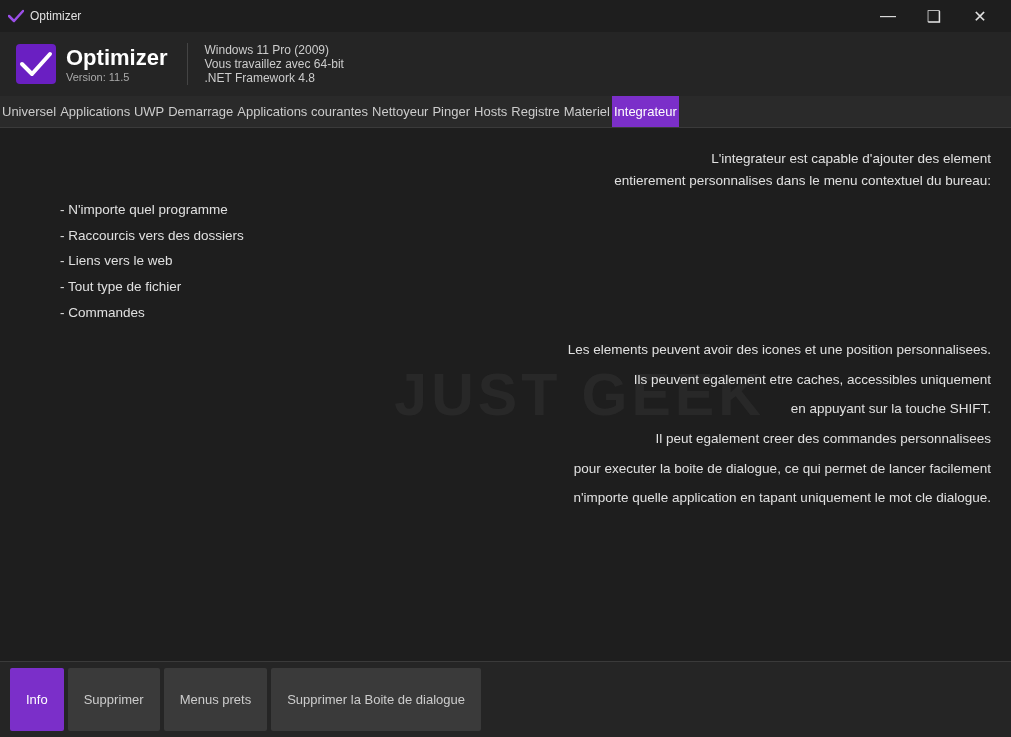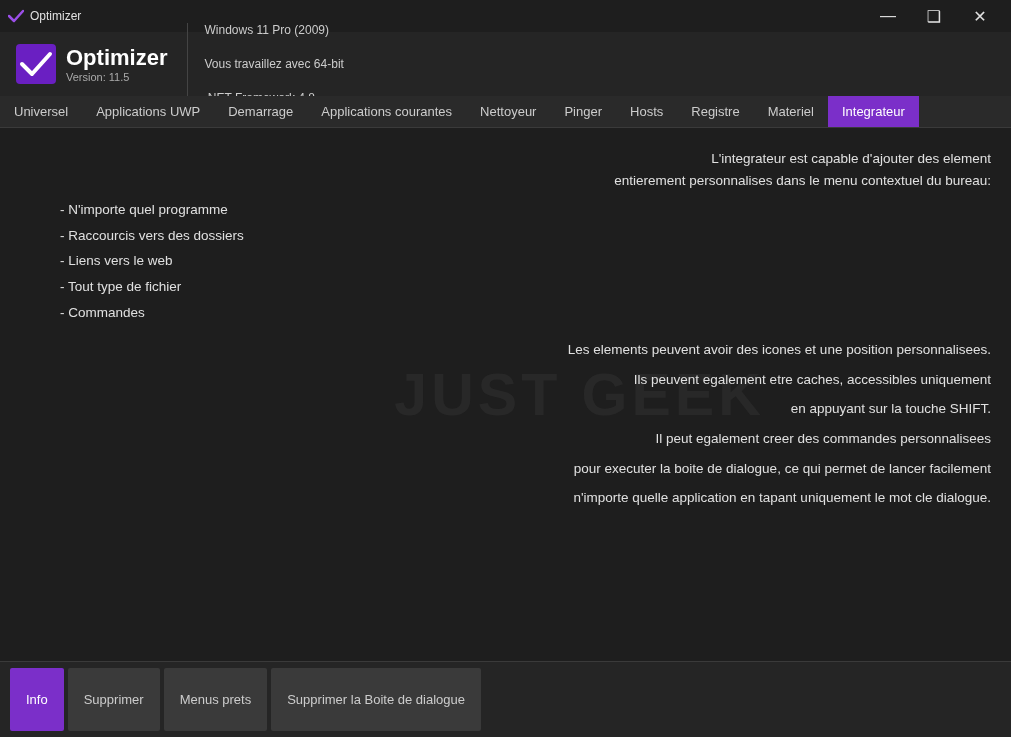--- a/index.html
+++ b/index.html
@@ -102,33 +102,32 @@
       color: #aaa;
     }
 
     .header-info {
       display: flex;
       flex-direction: column;
       font-size: 12px;
       color: #cccccc;
       border-left: 1px solid #444;
       padding-left: 16px;
-      gap: 20px;
     }
 
     
     .navbar {
       display: flex;
       background: #2a2a2a;
       flex-shrink: 0;
       border-bottom: 1px solid #3a3a3a;
     }
 
     .nav-item {
-      padding: 8px 14px;
+      padding: 8px 2px;
       font-size: 13px;
       color: #cccccc;
       cursor: pointer;
       white-space: nowrap;
       border: none;
       background: transparent;
       transition: background 0.1s;
     }
 
     .nav-item.active {

